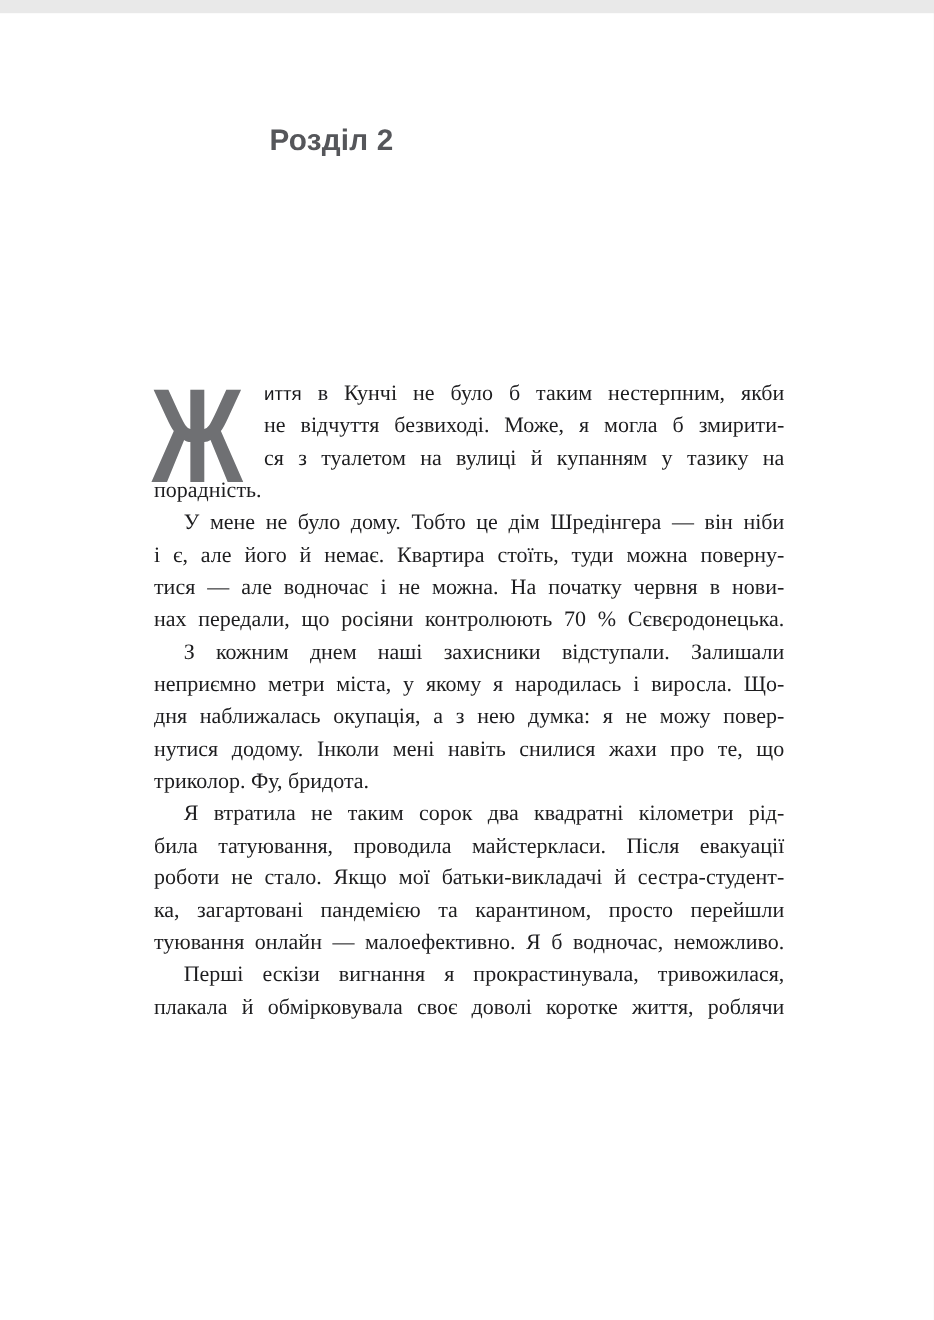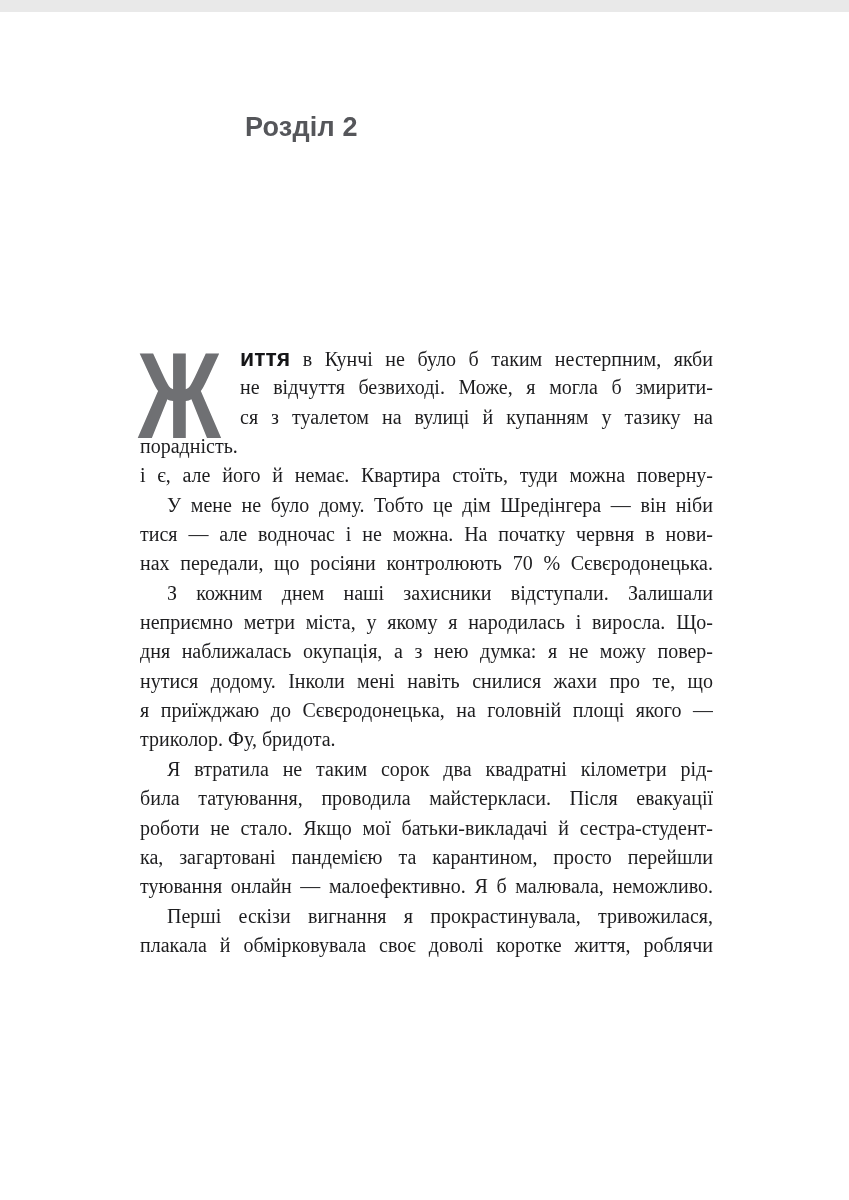--- a/index.html
+++ b/index.html
@@ -68,60 +68,59 @@
     font-family: "Liberation Sans", "DejaVu Sans", sans-serif;
     font-weight: 700;
     font-size: 122px;
     line-height: 1;
     color: #6f7073;
     transform: scaleX(0.75);
     transform-origin: 0 0;
   }
   .lead-word {
     font-family: "Liberation Sans", "DejaVu Sans", sans-serif;
-    font-weight: 700;
-    font-size: 23px;
+    font-weight: 400;
+    font-size: 17px;
     color: #161618;
   }
 </style>
 </head>
 <body>
 
 <div class="page">
   <div class="chapter-title">Розділ 2</div>
 
   <div class="text-block">
       <div class="para">
         <div class="dropcap-float">
           <span class="dropcap-glyph">Ж</span>
         </div>
         <div class="line"><span class="lead-word">иття</span> в Кунчі не було б таким нестерпним, якби</div>
         <div class="line">не відчуття безвиході. Може, я могла б змирити-</div>
         <div class="line">ся з туалетом на вулиці й купанням у тазику на</div>
         <div class="line last">порадність.</div>
       </div>
       <div class="para">
+        <div class="line indent">У мене не було дому. Тобто це дім Шредінгера — він ніби</div>
         <div class="line">і є, але його й немає. Квартира стоїть, туди можна поверну-</div>
-        <div class="line indent">У мене не було дому. Тобто це дім Шредінгера — він ніби</div>
         <div class="line">тися — але водночас і не можна. На початку червня в нови-</div>
         <div class="line">нах передали, що росіяни контролюють 70 % Сєвєродонецька.</div>
       </div>
       <div class="para">
         <div class="line indent">З кожним днем наші захисники відступали. Залишали</div>
         <div class="line">неприємно метри міста, у якому я народилась і виросла. Що-</div>
         <div class="line">дня наближалась окупація, а з нею думка: я не можу повер-</div>
         <div class="line">нутися додому. Інколи мені навіть снилися жахи про те, що</div>
-        <div class="line">я приїжджаю до Сєвєродонецька, на головній площі якого —</div>
         <div class="line last">триколор. Фу, бридота.</div>
       </div>
       <div class="para">
         <div class="line indent">Я втратила не таким сорок два квадратні кілометри рід-</div>
         <div class="line">била татуювання, проводила майстеркласи. Після евакуації</div>
         <div class="line">роботи не стало. Якщо мої батьки-викладачі й сестра-студент-</div>
         <div class="line">ка, загартовані пандемією та карантином, просто перейшли</div>
-        <div class="line">туювання онлайн — малоефективно. Я б малювала, неможливо.</div>
+        <div class="line">туювання онлайн — малоефективно. Я б водночас, неможливо.</div>
       </div>
       <div class="para">
         <div class="line indent">Перші ескізи вигнання я прокрастинувала, тривожилася,</div>
         <div class="line">плакала й обмірковувала своє доволі коротке життя, роблячи</div>
       </div>
     </div>
 </div>
 
 </body></html>

